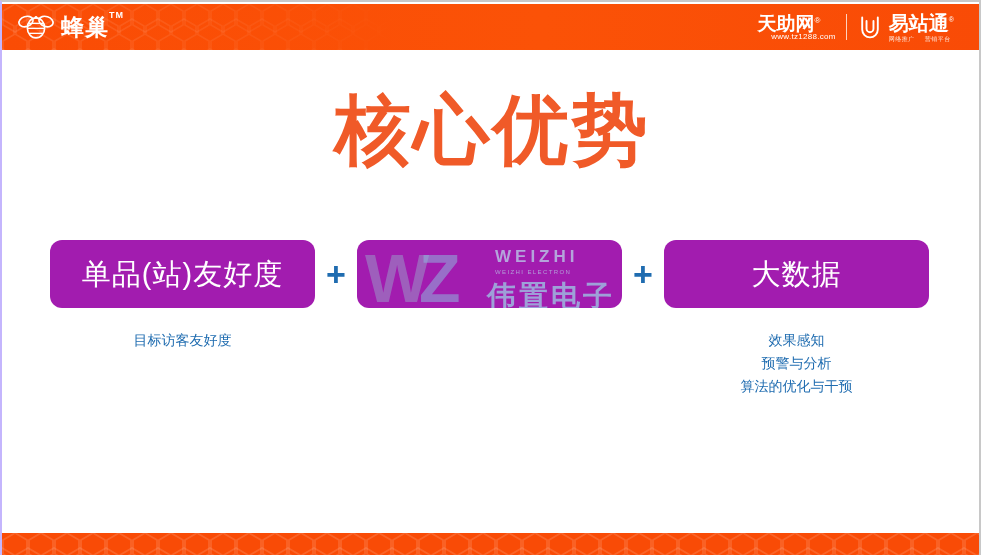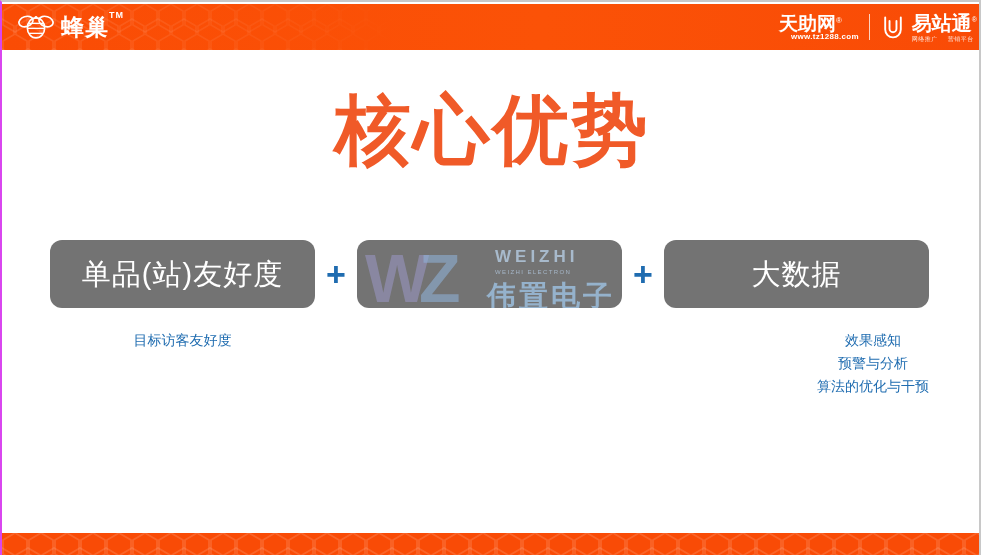--- a/index.html
+++ b/index.html
@@ -10,21 +10,21 @@
   body {
     font-family: "Liberation Sans", "DejaVu Sans", sans-serif;
   }
   .slide {
     position: relative;
     width: 981px;
     height: 555px;
     background: #ffffff;
     overflow: hidden;
     box-sizing: border-box;
-    border-left: 2px solid #d946ef;
+    border-left: 2px solid #c4b5fd;
     border-right: 2px solid #c8c8c8;
     border-top: 2px solid #c8c8c8;
   }
 
   
   .header-bar {
     position: absolute;
     left: 0;
     top: 2px;
     width: 981px;
@@ -66,21 +66,21 @@
   .brand-tm {
     position: absolute;
     top: -5px;
     right: -15px;
     font-size: 9px;
     font-weight: bold;
   }
 
   .header-right {
     position: absolute;
-    right: 6px;
+    right: 29px;
     top: 5px;
     height: 36px;
     display: flex;
     align-items: center;
   }
   .tz-logo {
     display: flex;
     flex-direction: column;
     align-items: center;
     line-height: 1;
@@ -93,21 +93,21 @@
     position: relative;
   }
   .tz-name .reg {
     font-size: 8px;
     vertical-align: super;
     font-weight: normal;
   }
   .tz-url {
     color: #ffffff;
     font-size: 8px;
-    font-weight: bold;
+    font-weight: normal;
     letter-spacing: 0.3px;
     margin-top: 0;
     padding-left: 29px;
   }
   .logo-divider {
     width: 1px;
     height: 26px;
     background: rgba(255,255,255,0.75);
     margin: 0 10px;
   }
@@ -169,28 +169,28 @@
     display: flex;
     align-items: flex-start;
   }
   .column {
     display: flex;
     flex-direction: column;
     align-items: center;
   }
   .col-1 { width: 265px; }
   .col-2 { width: 265px; }
-  .col-3 { width: 265px; align-items: flex-end; }
+  .col-3 { width: 265px; }
 
   .pill {
     position: relative;
     width: 100%;
     height: 68px;
     border-radius: 12px;
-    background: #737373;
+    background: #a21caf;
     display: flex;
     align-items: center;
     justify-content: center;
     overflow: hidden;
   }
   .pill-label {
     position: relative;
     z-index: 3;
     color: #ffffff;
     font-size: 29px;

